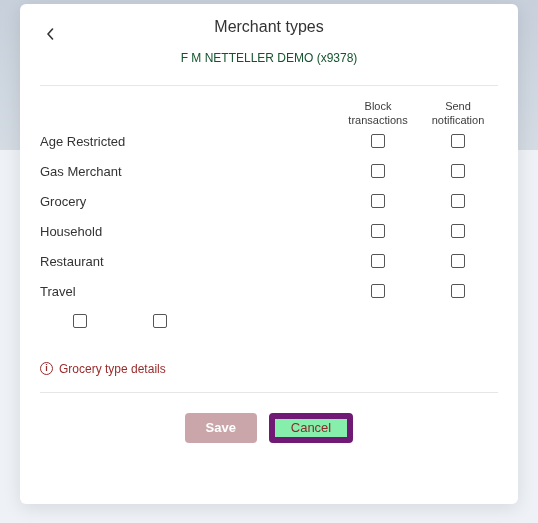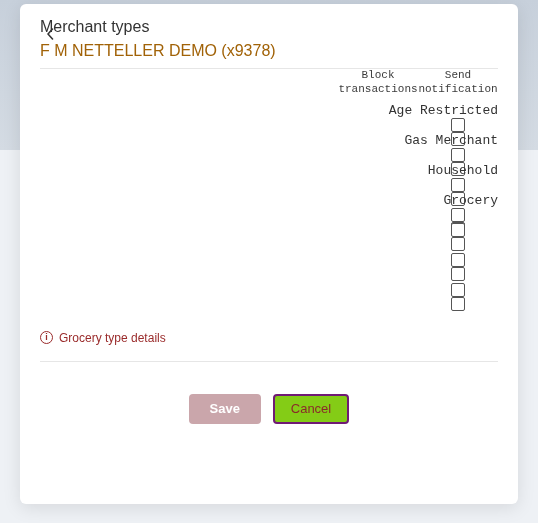--- a/index.html
+++ b/index.html
@@ -23,66 +23,65 @@
       background: #fff;
       width: 498px;
       min-height: 500px;
       border-radius: 6px;
       box-shadow: 0 4px 18px rgba(0,0,0,0.10);
       padding: 14px 20px 24px 20px;
       top: 4px;
     }
     .header {
       position: relative;
+      text-align: center;
       border-bottom: 1px solid #e6e6e6;
-      padding-bottom: 8px;
+      padding-bottom: 20px;
     }
     .back {
       position: absolute;
       left: 0; top: 6px;
       width: 20px; height: 20px;
       display: flex;
       align-items: center;
       justify-content: center;
       cursor: pointer;
       color: #333;
     }
     .back svg { width: 8px; height: 12px; }
     .title {
       font-size: 16px;
       color: #333;
       font-weight: 400;
     }
     .subtitle {
-      font-size: 16px;
-      color: #a16207;
-      margin-top: 6px;
+      font-size: 12px;
+      color: #14532d;
+      margin-top: 15px;
     }
     .table {
-      margin-top: 0;
-      font-family: Liberation Mono, monospace;
+      margin-top: 14px;
     }
     .headrow {
       display: flex;
       align-items: flex-end;
       padding-bottom: 6px;
     }
     .spacer { flex: 1; }
     .colhead {
       width: 80px;
       text-align: center;
       font-size: 11px;
       color: #3b3b3b;
       line-height: 1.25;
     }
     .row {
       display: flex;
-      align-items: flex-end;
+      align-items: flex-start;
       height: 30px;
-      flex-direction: column;
     }
     .rowlabel {
       flex: 1;
       font-size: 13px;
       color: #333;
     }
     .cbcell {
       width: 80px;
       display: flex;
       justify-content: center;
@@ -114,39 +113,39 @@
       align-items: center;
       justify-content: center;
       font-size: 9px;
       font-weight: 700;
       line-height: 1;
     }
     .actions {
       display: flex;
       justify-content: center;
       gap: 12px;
-      margin-top: 32px;
+      margin-top: 20px;
     }
     .btn {
       min-width: 72px;
       height: 30px;
       border-radius: 4px;
       font-size: 13px;
       cursor: pointer;
       border: none;
       padding: 0 16px;
     }
     .btn-save {
       background: #caa6ab;
       color: #fff;
       font-weight: 600;
     }
     .btn-cancel {
-      background: #84cc16;
-      border: 2px solid #701a75;
+      background: #86efac;
+      border: 6px solid #701a75;
       color: #8a2a2a;
     }
   </style>
 </head>
 <body>
 
 <div class="bg-top"></div>
 
 <div class="card">
 
@@ -179,46 +178,48 @@
         <div class="row">
           <div class="rowlabel">Gas Merchant</div>
           <div class="cbcell">
             <div class="cb"></div>
           </div>
           <div class="cbcell">
             <div class="cb"></div>
           </div>
         </div>
         <div class="row">
+          <div class="rowlabel">Grocery</div>
+          <div class="cbcell">
+            <div class="cb"></div>
+          </div>
+          <div class="cbcell">
+            <div class="cb"></div>
+          </div>
+        </div>
+        <div class="row">
           <div class="rowlabel">Household</div>
           <div class="cbcell">
             <div class="cb"></div>
           </div>
           <div class="cbcell">
             <div class="cb"></div>
           </div>
         </div>
         <div class="row">
-          <div class="rowlabel">Grocery</div>
-          <div class="cbcell">
-            <div class="cb"></div>
-          </div>
-          <div class="cbcell">
-            <div class="cb"></div>
-          </div>
-        </div>
-        <div class="row">
-          <div class="cbcell">
-            <div class="cb"></div>
-          </div>
-          <div class="cbcell">
-            <div class="cb"></div>
-          </div>
-        </div>
-        <div class="row">
+          <div class="rowlabel">Restaurant</div>
+          <div class="cbcell">
+            <div class="cb"></div>
+          </div>
+          <div class="cbcell">
+            <div class="cb"></div>
+          </div>
+        </div>
+        <div class="row">
+          <div class="rowlabel">Travel</div>
           <div class="cbcell">
             <div class="cb"></div>
           </div>
           <div class="cbcell">
             <div class="cb"></div>
           </div>
         </div>
         <div class="row">
           <div class="cbcell">
             <div class="cb"></div>

